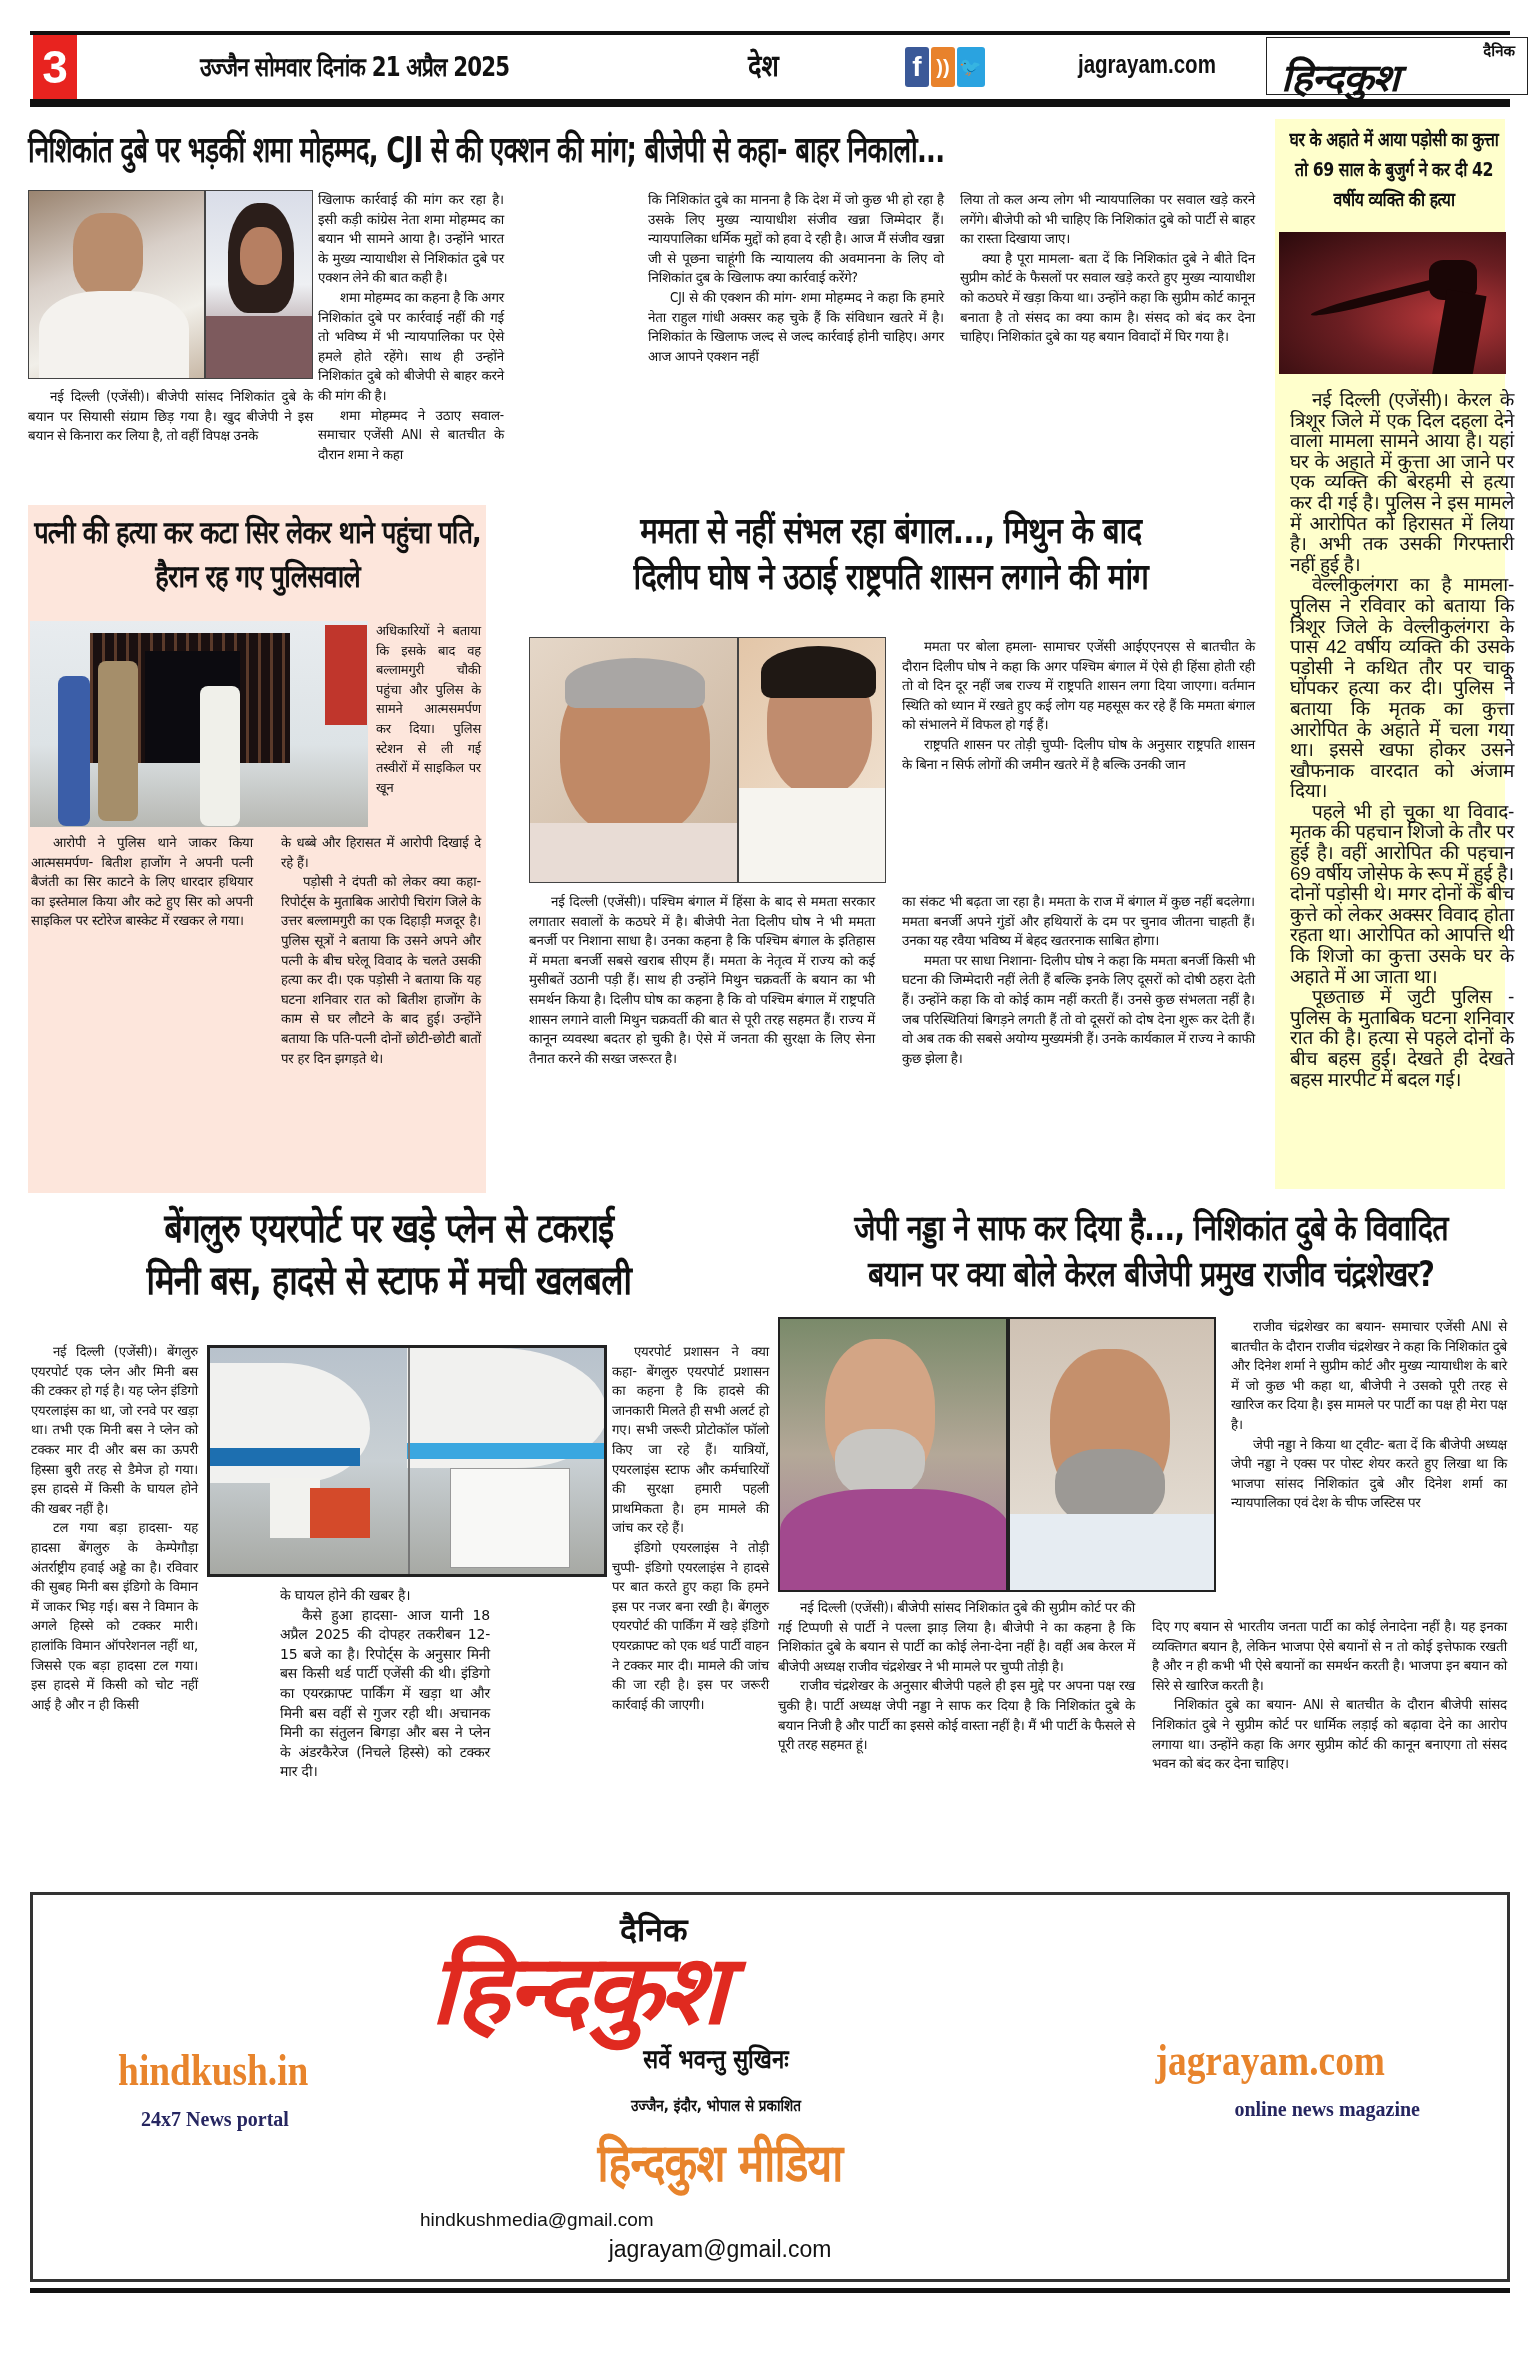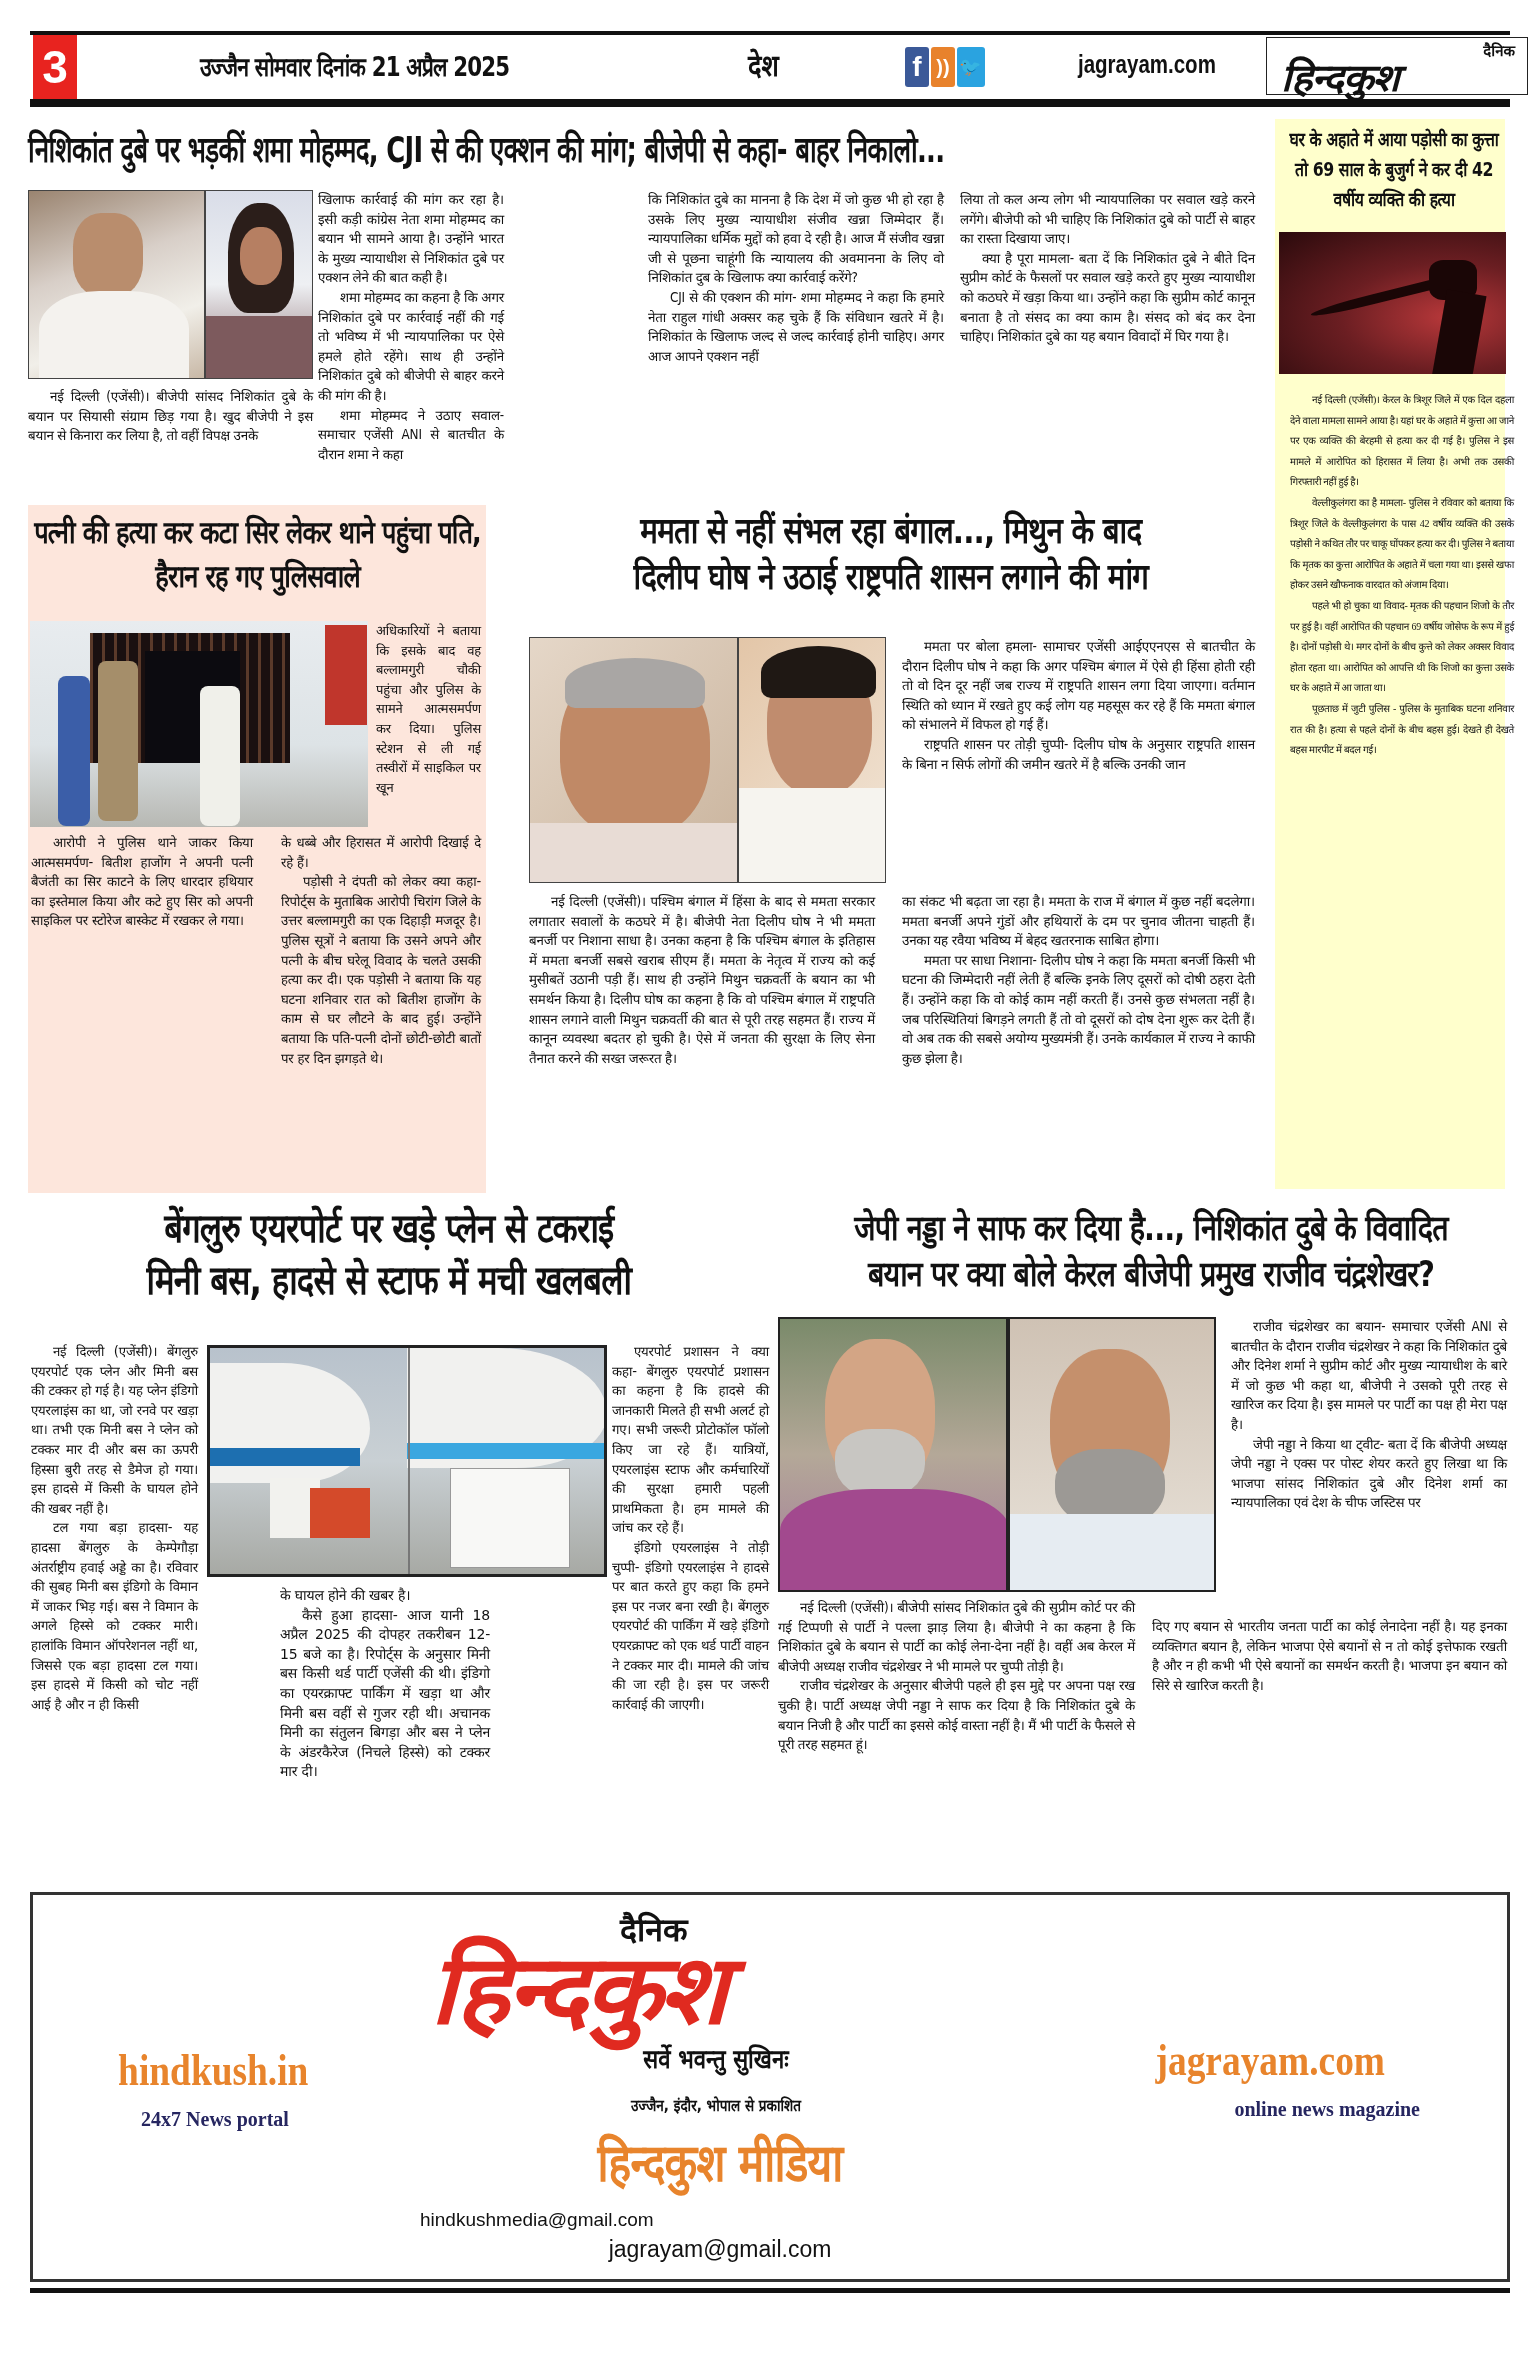--- a/index.html
+++ b/index.html
@@ -73,21 +73,21 @@
   <p>क्या है पूरा मामला- बता दें कि निशिकांत दुबे ने बीते दिन सुप्रीम कोर्ट के फैसलों पर सवाल खड़े करते हुए मुख्य न्यायाधीश को कठघरे में खड़ा किया था। उन्होंने कहा कि सुप्रीम कोर्ट कानून बनाता है तो संसद का क्या काम है। संसद को बंद कर देना चाहिए। निशिकांत दुबे का यह बयान विवादों में घिर गया है।</p>
 </div>
 
 <div class="abs bg-yellow" style="left:1275px;top:119px;width:230px;height:1070px"></div>
 <div class="abs hl" style="left:1282px;top:124px;width:270px;font-size:19px;line-height:30px;text-align:center;transform:scaleX(0.83);letter-spacing:-0.5px">घर के अहाते में आया पड़ोसी का कुत्ता तो 69 साल के बुजुर्ग ने कर दी 42 वर्षीय व्यक्ति की हत्या</div>
 <div class="photo" style="left:1279px;top:232px;width:227px;height:142px;border:none;background:radial-gradient(ellipse at 75% 60%,#b8383a 0%,#6b1e22 45%,#2a0a0c 100%)">
   <div style="position:absolute;left:30px;top:62px;width:130px;height:10px;background:#1a0606;transform:rotate(-14deg);border-radius:60% 4px 4px 60%"></div>
   <div style="position:absolute;left:150px;top:28px;width:48px;height:40px;background:#1a0606;border-radius:30%"></div>
   <div style="position:absolute;left:160px;top:60px;width:40px;height:90px;background:#1a0606;transform:rotate(10deg)"></div>
 </div>
-<div class="abs txt" style="left:1290px;top:390px;width:224px;font-family:Liberation Serif, serif;font-size:10px;line-height:20.6px;letter-spacing:-0.3px">
+<div class="abs txt" style="left:1290px;top:390px;width:224px;font-family:Liberation Sans, sans-serif;font-size:19px;line-height:20.6px;letter-spacing:-0.3px">
   <p>नई दिल्ली (एजेंसी)। केरल के त्रिशूर जिले में एक दिल दहला देने वाला मामला सामने आया है। यहां घर के अहाते में कुत्ता आ जाने पर एक व्यक्ति की बेरहमी से हत्या कर दी गई है। पुलिस ने इस मामले में आरोपित को हिरासत में लिया है। अभी तक उसकी गिरफ्तारी नहीं हुई है।</p>
   <p>वेल्लीकुलंगरा का है मामला- पुलिस ने रविवार को बताया कि त्रिशूर जिले के वेल्लीकुलंगरा के पास 42 वर्षीय व्यक्ति की उसके पड़ोसी ने कथित तौर पर चाकू घोंपकर हत्या कर दी। पुलिस ने बताया कि मृतक का कुत्ता आरोपित के अहाते में चला गया था। इससे खफा होकर उसने खौफनाक वारदात को अंजाम दिया।</p>
   <p>पहले भी हो चुका था विवाद- मृतक की पहचान शिजो के तौर पर हुई है। वहीं आरोपित की पहचान 69 वर्षीय जोसेफ के रूप में हुई है। दोनों पड़ोसी थे। मगर दोनों के बीच कुत्ते को लेकर अक्सर विवाद होता रहता था। आरोपित को आपत्ति थी कि शिजो का कुत्ता उसके घर के अहाते में आ जाता था।</p>
   <p>पूछताछ में जुटी पुलिस - पुलिस के मुताबिक घटना शनिवार रात की है। हत्या से पहले दोनों के बीच बहस हुई। देखते ही देखते बहस मारपीट में बदल गई।</p>
 </div>
 
 <div class="abs bg-peach" style="left:28px;top:505px;width:458px;height:688px"></div>
 <div class="abs hl" style="left:28px;top:510px;width:560px;font-size:31px;line-height:44px;text-align:center;transform:scaleX(0.82)">पत्नी की हत्या कर कटा सिर लेकर थाने पहुंचा पति, हैरान रह गए पुलिसवाले</div>
 <div class="photo" style="left:30px;top:621px;width:338px;height:206px;border:none;background:linear-gradient(180deg,#e8ecef 0%,#dde3e6 60%,#b7b8b3 100%)">
   <div style="position:absolute;left:60px;top:12px;width:200px;height:130px;background:repeating-linear-gradient(90deg,#5b3a2a 0 3px,#1a1010 3px 12px)"></div>
@@ -178,20 +178,21 @@
 <div class="abs txt" style="left:1231px;top:1317px;width:276px">
   <p>राजीव चंद्रशेखर का बयान- समाचार एजेंसी ANI से बातचीत के दौरान राजीव चंद्रशेखर ने कहा कि निशिकांत दुबे और दिनेश शर्मा ने सुप्रीम कोर्ट और मुख्य न्यायाधीश के बारे में जो कुछ भी कहा था, बीजेपी ने उसको पूरी तरह से खारिज कर दिया है। इस मामले पर पार्टी का पक्ष ही मेरा पक्ष है।</p>
   <p>जेपी नड्डा ने किया था ट्वीट- बता दें कि बीजेपी अध्यक्ष जेपी नड्डा ने एक्स पर पोस्ट शेयर करते हुए लिखा था कि भाजपा सांसद निशिकांत दुबे और दिनेश शर्मा का न्यायपालिका एवं देश के चीफ जस्टिस पर</p>
 </div>
 <div class="abs txt" style="left:778px;top:1598px;width:357px">
   <p>नई दिल्ली (एजेंसी)। बीजेपी सांसद निशिकांत दुबे की सुप्रीम कोर्ट पर की गई टिप्पणी से पार्टी ने पल्ला झाड़ लिया है। बीजेपी ने का कहना है कि निशिकांत दुबे के बयान से पार्टी का कोई लेना-देना नहीं है। वहीं अब केरल में बीजेपी अध्यक्ष राजीव चंद्रशेखर ने भी मामले पर चुप्पी तोड़ी है।</p>
   <p>राजीव चंद्रशेखर के अनुसार बीजेपी पहले ही इस मुद्दे पर अपना पक्ष रख चुकी है। पार्टी अध्यक्ष जेपी नड्डा ने साफ कर दिया है कि निशिकांत दुबे के बयान निजी है और पार्टी का इससे कोई वास्ता नहीं है। मैं भी पार्टी के फैसले से पूरी तरह सहमत हूं।</p>
 </div>
 <div class="abs txt" style="left:1152px;top:1617px;width:355px">
   <p class="noind">दिए गए बयान से भारतीय जनता पार्टी का कोई लेनादेना नहीं है। यह इनका व्यक्तिगत बयान है, लेकिन भाजपा ऐसे बयानों से न तो कोई इत्तेफाक रखती है और न ही कभी भी ऐसे बयानों का समर्थन करती है। भाजपा इन बयान को सिरे से खारिज करती है।</p>
+  <p>निशिकांत दुबे का बयान- ANI से बातचीत के दौरान बीजेपी सांसद निशिकांत दुबे ने सुप्रीम कोर्ट पर धार्मिक लड़ाई को बढ़ावा देने का आरोप लगाया था। उन्होंने कहा कि अगर सुप्रीम कोर्ट की कानून बनाएगा तो संसद भवन को बंद कर देना चाहिए।</p>
 </div>
 
 <div class="abs footer-box"></div>
 <div class="abs" style="left:620px;top:1907px;font-size:32px;font-weight:bold;color:#111">दैनिक</div>
 <div class="abs" style="left:430px;top:1935px;font-size:96px;font-weight:900;font-style:italic;color:#e02a20;letter-spacing:-3px;line-height:110px;transform:scaleX(1.05);transform-origin:left top">हिन्दकुश</div>
 <div class="abs" style="left:566px;top:2040px;width:300px;text-align:center;font-size:26px;font-weight:bold;color:#111;transform:scaleX(0.85);transform-origin:center top">सर्वे भवन्तु सुखिनः</div>
 <div class="abs" style="left:566px;top:2094px;width:300px;text-align:center;font-size:16px;font-weight:bold;color:#111;transform:scaleX(0.85);transform-origin:center top">उज्जैन, इंदौर, भोपाल से प्रकाशित</div>
 <div class="abs" style="left:500px;top:2125px;width:440px;text-align:center;font-size:52px;font-weight:900;color:#e8842c;letter-spacing:-1px;transform:scaleX(0.82);transform-origin:center top">हिन्दकुश मीडिया</div>
 <div class="abs" style="left:420px;top:2209px;width:600px;text-align:left;font-family:'Liberation Sans',sans-serif;font-size:19px;color:#111">hindkushmedia@gmail.com</div>
 <div class="abs" style="left:420px;top:2236px;width:600px;text-align:center;font-family:'Liberation Sans',sans-serif;font-size:23px;color:#111">jagrayam@gmail.com</div>

